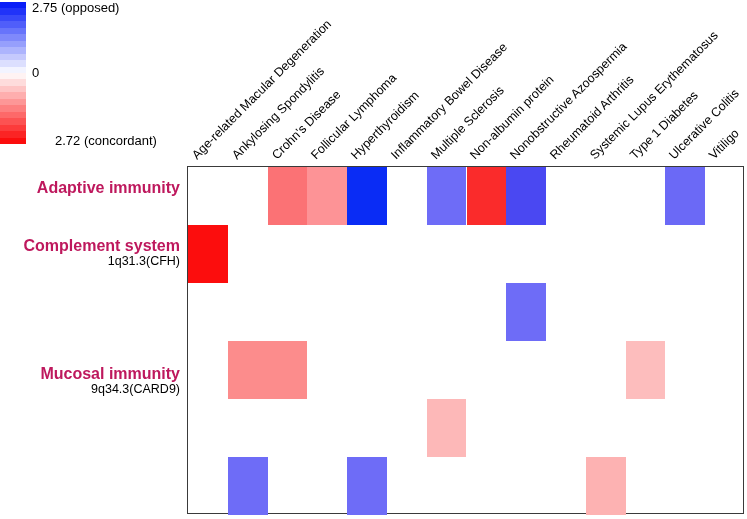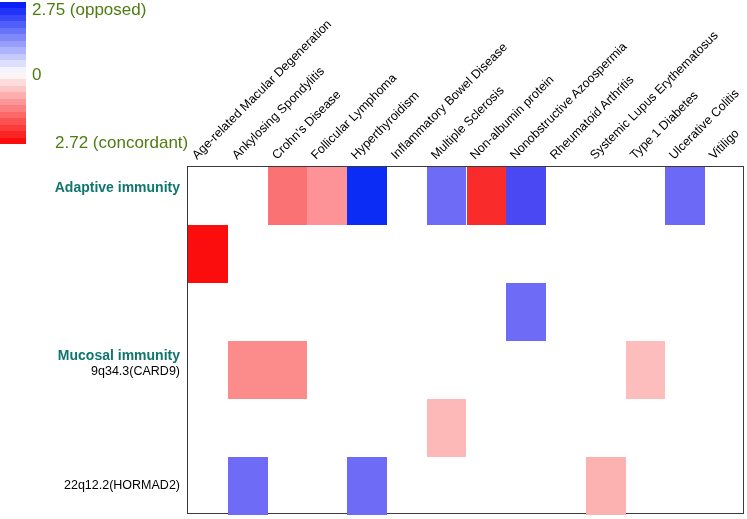--- a/index.html
+++ b/index.html
@@ -3,34 +3,34 @@
 <meta charset="utf-8">
 <style>
   html,body{margin:0;padding:0;background:#ffffff;}
   body{width:747px;height:519px;position:relative;overflow:hidden;
        font-family:"Liberation Sans","DejaVu Sans",sans-serif;color:#000;}
 
   
   #legend{position:absolute;left:0px;top:0px;width:180px;height:150px;}
   #cbar{position:absolute;left:0px;top:2px;width:26px;height:142px;}
   .cb-seg{width:100%;}
-  .cb-label{position:absolute;left:32px;font-size:17px;white-space:nowrap;color:#4d7c0f;text-align:center;}
+  .cb-label{position:absolute;left:32px;font-size:13px;white-space:nowrap;color:#000000;text-align:center;}
   #cb-top{top:0px;}
   #cb-mid{top:65px;}
   #cb-bot{top:133px;margin-left:23px;}
 
   
   #colheads{position:absolute;left:0;top:0;width:747px;height:166px;}
   .colhead{position:absolute;bottom:0;left:0;font-size:12.5px;white-space:nowrap;
            transform-origin:left bottom;transform:rotate(-45deg);color:#000;}
 
   
   #rowlabels{position:absolute;left:0px;top:166px;width:183px;height:350px;}
   .rowlabel{position:absolute;right:3px;text-align:right;white-space:nowrap;}
-  .rowcat{display:block;font-size:14px;font-weight:bold;line-height:17px;color:#0f766e;}
+  .rowcat{display:block;font-size:16px;font-weight:bold;line-height:17px;color:#be185d;}
   .rowlocus{display:block;font-size:12.5px;line-height:15px;color:#000;}
 
   
   #plot{position:absolute;left:187px;top:166px;width:557px;height:348px;
         border:1.6px solid #3a3a3a;background:#fff;box-sizing:border-box;}
   #cells{position:absolute;left:0;top:0;width:100%;height:100%;}
   .cell{position:absolute;}
 </style>
 </head>
 <body>
@@ -79,26 +79,27 @@
     <span class="colhead" style="left: 596.793px; bottom: 4px;">Systemic Lupus Erythematosus</span>
     <span class="colhead" style="left: 636.579px; bottom: 4px;">Type 1 Diabetes</span>
     <span class="colhead" style="left: 676.364px; bottom: 4px;">Ulcerative Colitis</span>
     <span class="colhead" style="left: 716.15px; bottom: 4px;">Vitiligo</span>
   </div>
 
 <div id="rowlabels">
     <div class="rowlabel" style="top: 13px;">
       <span class="rowcat">Adaptive immunity</span>
     </div>
-    <div class="rowlabel" style="top: 181px;">
+    <div class="rowlabel" style="top: 71px;">
+      <span class="rowcat">Complement system</span>
+      <span class="rowlocus">1q31.3(CFH)</span>
+    </div>
+    <div class="rowlabel" style="top: 199px;">
       <span class="rowcat">Mucosal immunity</span>
       <span class="rowlocus">9q34.3(CARD9)</span>
-    </div>
-    <div class="rowlabel" style="top: 311.5px;">
-      <span class="rowlocus">22q12.2(HORMAD2)</span>
     </div>
   </div>
 
 <div id="plot">
   <div id="cells">
       <div class="cell" title="6p21.32(HLA) / Crohn's Disease = 1.55" style="left: 79.5714px; top: 0px; width: 39.7857px; height: 58px; background: rgb(251, 114, 117);"></div>
       <div class="cell" title="6p21.32(HLA) / Follicular Lymphoma = 1.15" style="left: 119.357px; top: 0px; width: 39.7857px; height: 58px; background: rgb(253, 147, 150);"></div>
       <div class="cell" title="6p21.32(HLA) / Hyperthyroidism = -2.6" style="left: 159.143px; top: 0px; width: 39.7857px; height: 58px; background: rgb(10, 44, 245);"></div>
       <div class="cell" title="6p21.32(HLA) / Multiple Sclerosis = -1.35" style="left: 238.714px; top: 0px; width: 39.7857px; height: 58px; background: rgb(110, 108, 247);"></div>
       <div class="cell" title="6p21.32(HLA) / Non-albumin protein = 2.5" style="left: 278.5px; top: 0px; width: 39.7857px; height: 58px; background: rgb(250, 43, 43);"></div>

